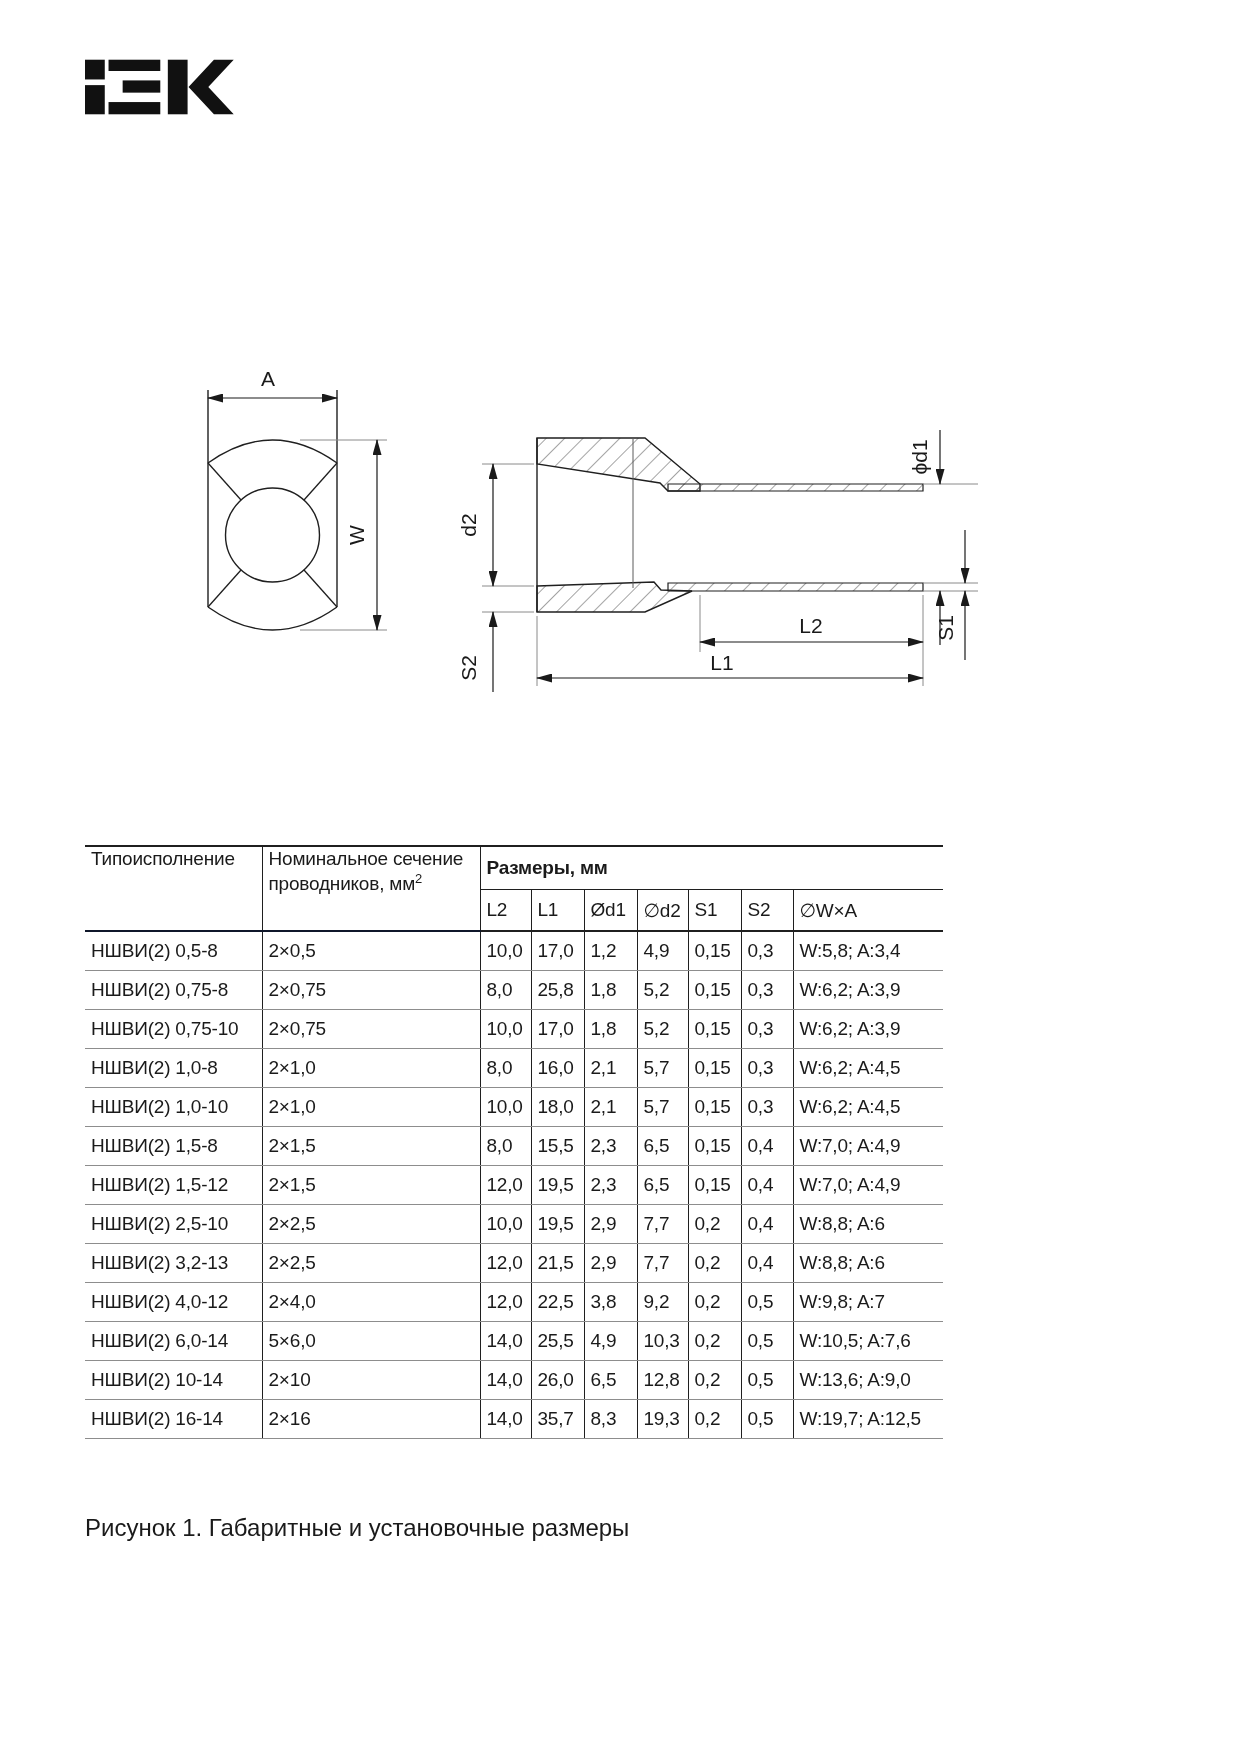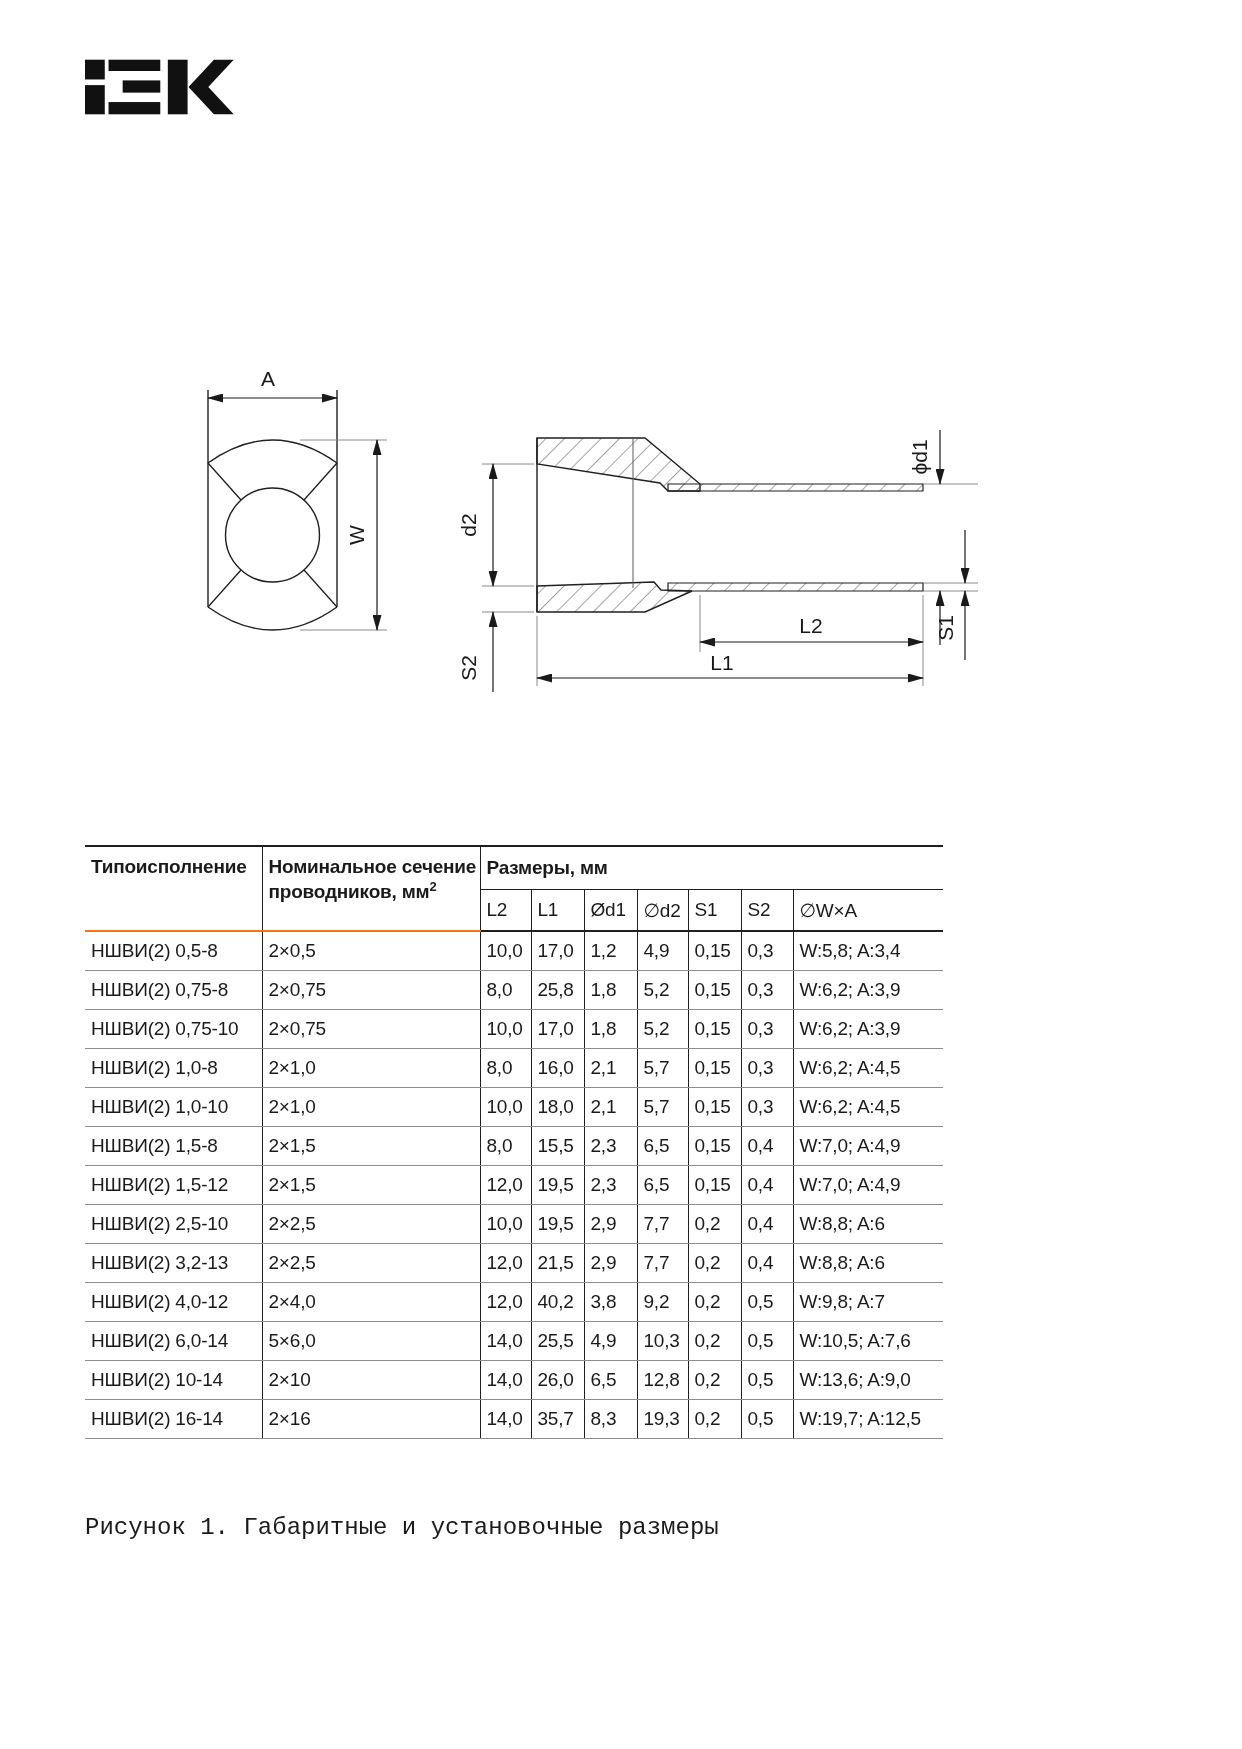--- a/index.html
+++ b/index.html
@@ -17,28 +17,28 @@
   svg text { font-family:"Liberation Sans", sans-serif; font-size:21px; fill:#1a1a1a; }
   
   .tblwrap { left:85px; top:845px; width:858px; }
   table.tbl { border-collapse:collapse; width:858px; table-layout:fixed;
               font-size:19px; letter-spacing:-0.2px; }
   .tbl th, .tbl td { font-weight:400; text-align:left; padding:0 2px 0 6px;
                      vertical-align:middle; white-space:nowrap; overflow:hidden; }
   .tbl td { height:38px; border-bottom:1px solid #8d8d8d; }
   .tbl tr.h1 th { height:42px; border-top:2px solid #1f1f1f; }
   .tbl tr.h2 th { height:40px; border-bottom:2px solid #1f1f1f; }
-  .tbl th.span2 { border-bottom:2px solid #f97316; vertical-align:top; padding-top:8px;
-                  white-space:normal; line-height:1.25;font-weight:bold; }
+  .tbl th.span2 { border-bottom:2px solid #0f172a; vertical-align:top; 
+                  white-space:normal; line-height:1.25; }
   .tbl th.sizes { border-bottom:1.2px solid #1f1f1f;font-weight:bold; }
   .vr { border-right:1.2px solid #1f1f1f; }
   .c-type { padding-left:4px; }
   sup { font-size:13px; }
   
-  .caption { left:85px; top:1514px; font-size:24px;font-family:Liberation Mono, monospace; }
+  .caption { left:85px; top:1514px; font-size:24px; }
 </style>
 </head>
 <body>
 
 <div class="page">
 
   <svg class="abs logo" width="160" height="58" viewBox="0 0 170 58">
     <g fill="#111111">
       <rect x="0" y="0" width="21" height="21"></rect>
       <rect x="0" y="27" width="21" height="31"></rect>
@@ -266,21 +266,21 @@
       <td class="vr">7,7</td>
       <td class="vr">0,2</td>
       <td class="vr">0,4</td>
       <td>W:8,8; A:6</td>
     </tr>
 
     <tr>
       <td class="vr c-type">НШВИ(2) 4,0-12</td>
       <td class="vr">2×4,0</td>
       <td class="vr">12,0</td>
-      <td class="vr">40,2</td>
+      <td class="vr">22,5</td>
       <td class="vr">3,8</td>
       <td class="vr">9,2</td>
       <td class="vr">0,2</td>
       <td class="vr">0,5</td>
       <td>W:9,8; A:7</td>
     </tr>
 
     <tr>
       <td class="vr c-type">НШВИ(2) 6,0-14</td>
       <td class="vr">5×6,0</td>

